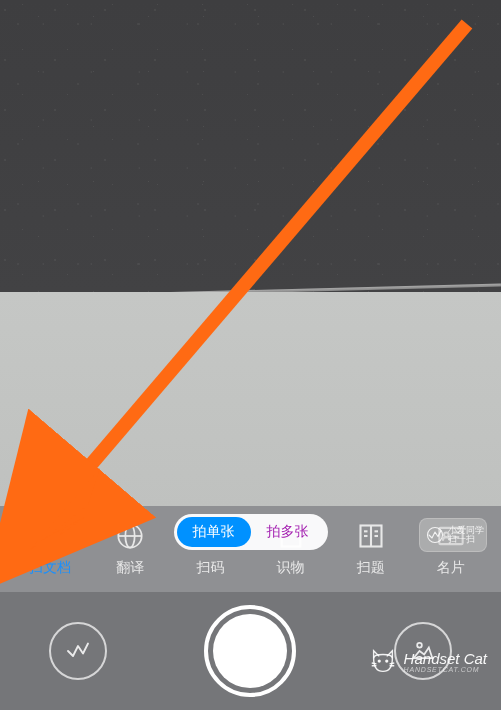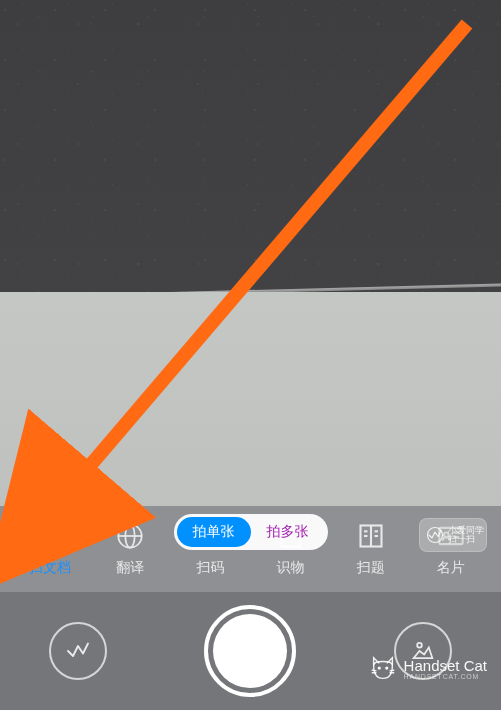--- a/index.html
+++ b/index.html
@@ -209,26 +209,27 @@
     
     .shutter-inner {
       width: 74px;
       height: 74px;
       background: #fff;
       border-radius: 50%;
     }
     
     .watermark {
       position: absolute;
-      bottom: 26px;
+      bottom: 33px;
       right: 14px;
       display: flex;
       align-items: center;
       gap: 6px;
       z-index: 100;
+      font-style: italic;
     }
     
     .watermark-text {
       display: flex;
       flex-direction: column;
       line-height: 1;
     }
     
     .watermark-title {
       font-size: 15px;

